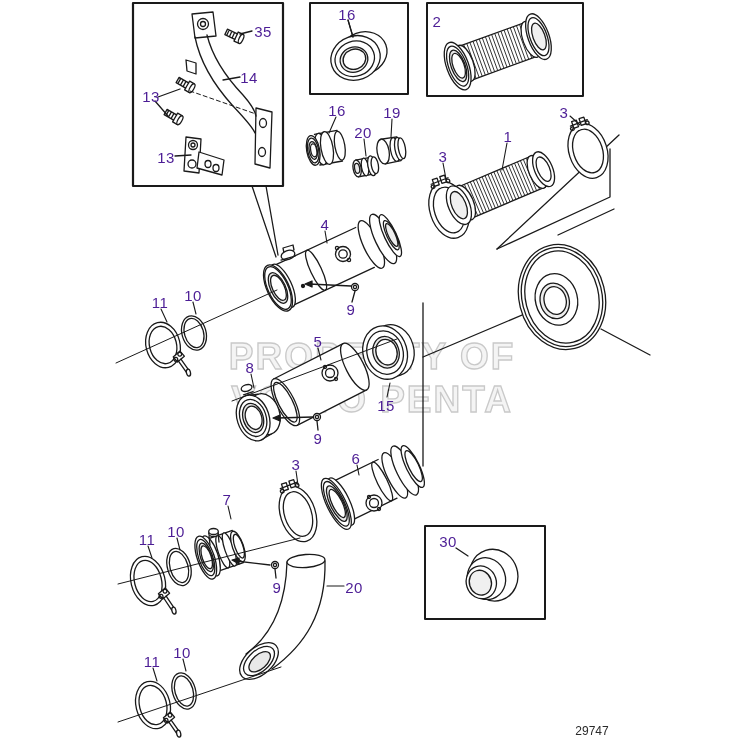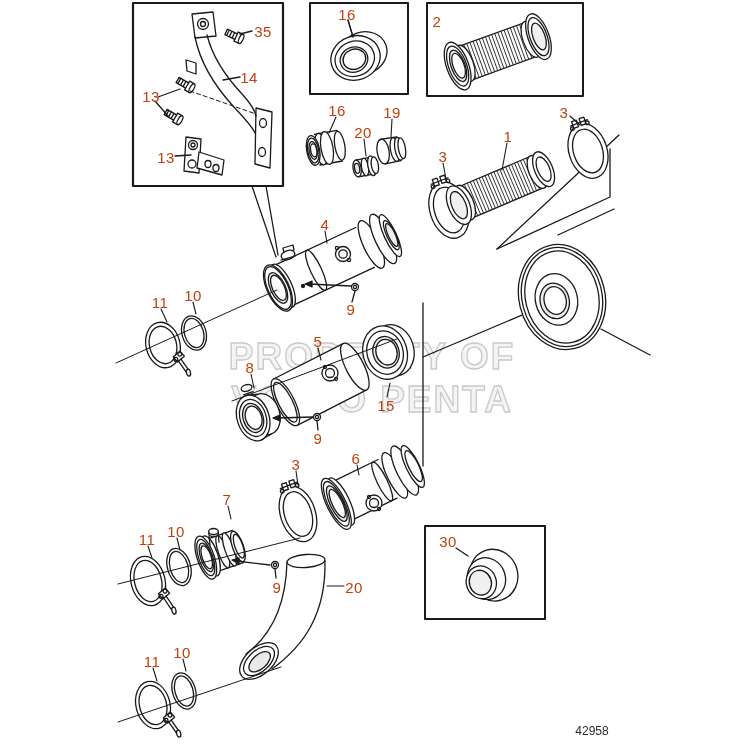--- a/index.html
+++ b/index.html
@@ -3,21 +3,21 @@
 <meta charset="utf-8">
 <style>
   html,body{margin:0;padding:0;}
   body{
     width:745px;height:745px;position:relative;background:#ffffff;
     font-family:"Liberation Sans", sans-serif;overflow:hidden;
   }
   .canvas{position:absolute;left:0;top:0;width:745px;height:745px;}
   .callout{
     position:absolute;transform:translate(-50%,-50%);
-    font-size:15px;color:#c2410c;letter-spacing:0.5px;white-space:nowrap;
+    font-size:15px;color:#4c1d95;letter-spacing:0.5px;white-space:nowrap;
     z-index:30;
   }
   .drawing-number{
     position:absolute;transform:translate(-50%,-50%);
     font-size:12px;color:#2a2a2a;z-index:30;
   }
   .watermark{
     position:absolute;transform:translate(-50%,-50%);
     font-size:37px;font-weight:bold;letter-spacing:2px;white-space:nowrap;
     color:#f4f4f4;-webkit-text-stroke:1.3px #c9c9c9;z-index:1;
@@ -445,13 +445,13 @@
 <div class="callout" style="left:296px;top:464px">3</div>
 <div class="callout" style="left:356px;top:458px">6</div>
 <div class="callout" style="left:227px;top:499px">7</div>
 <div class="callout" style="left:176px;top:531px">10</div>
 <div class="callout" style="left:147px;top:539px">11</div>
 <div class="callout" style="left:277px;top:587px">9</div>
 <div class="callout" style="left:354px;top:587px">20</div>
 <div class="callout" style="left:448px;top:541px">30</div>
 <div class="callout" style="left:182px;top:652px">10</div>
 <div class="callout" style="left:152px;top:661px">11</div>
-<div class="drawing-number" style="left:592px;top:731px">42958</div>
+<div class="drawing-number" style="left:592px;top:731px">29747</div>
 
 </body></html>

